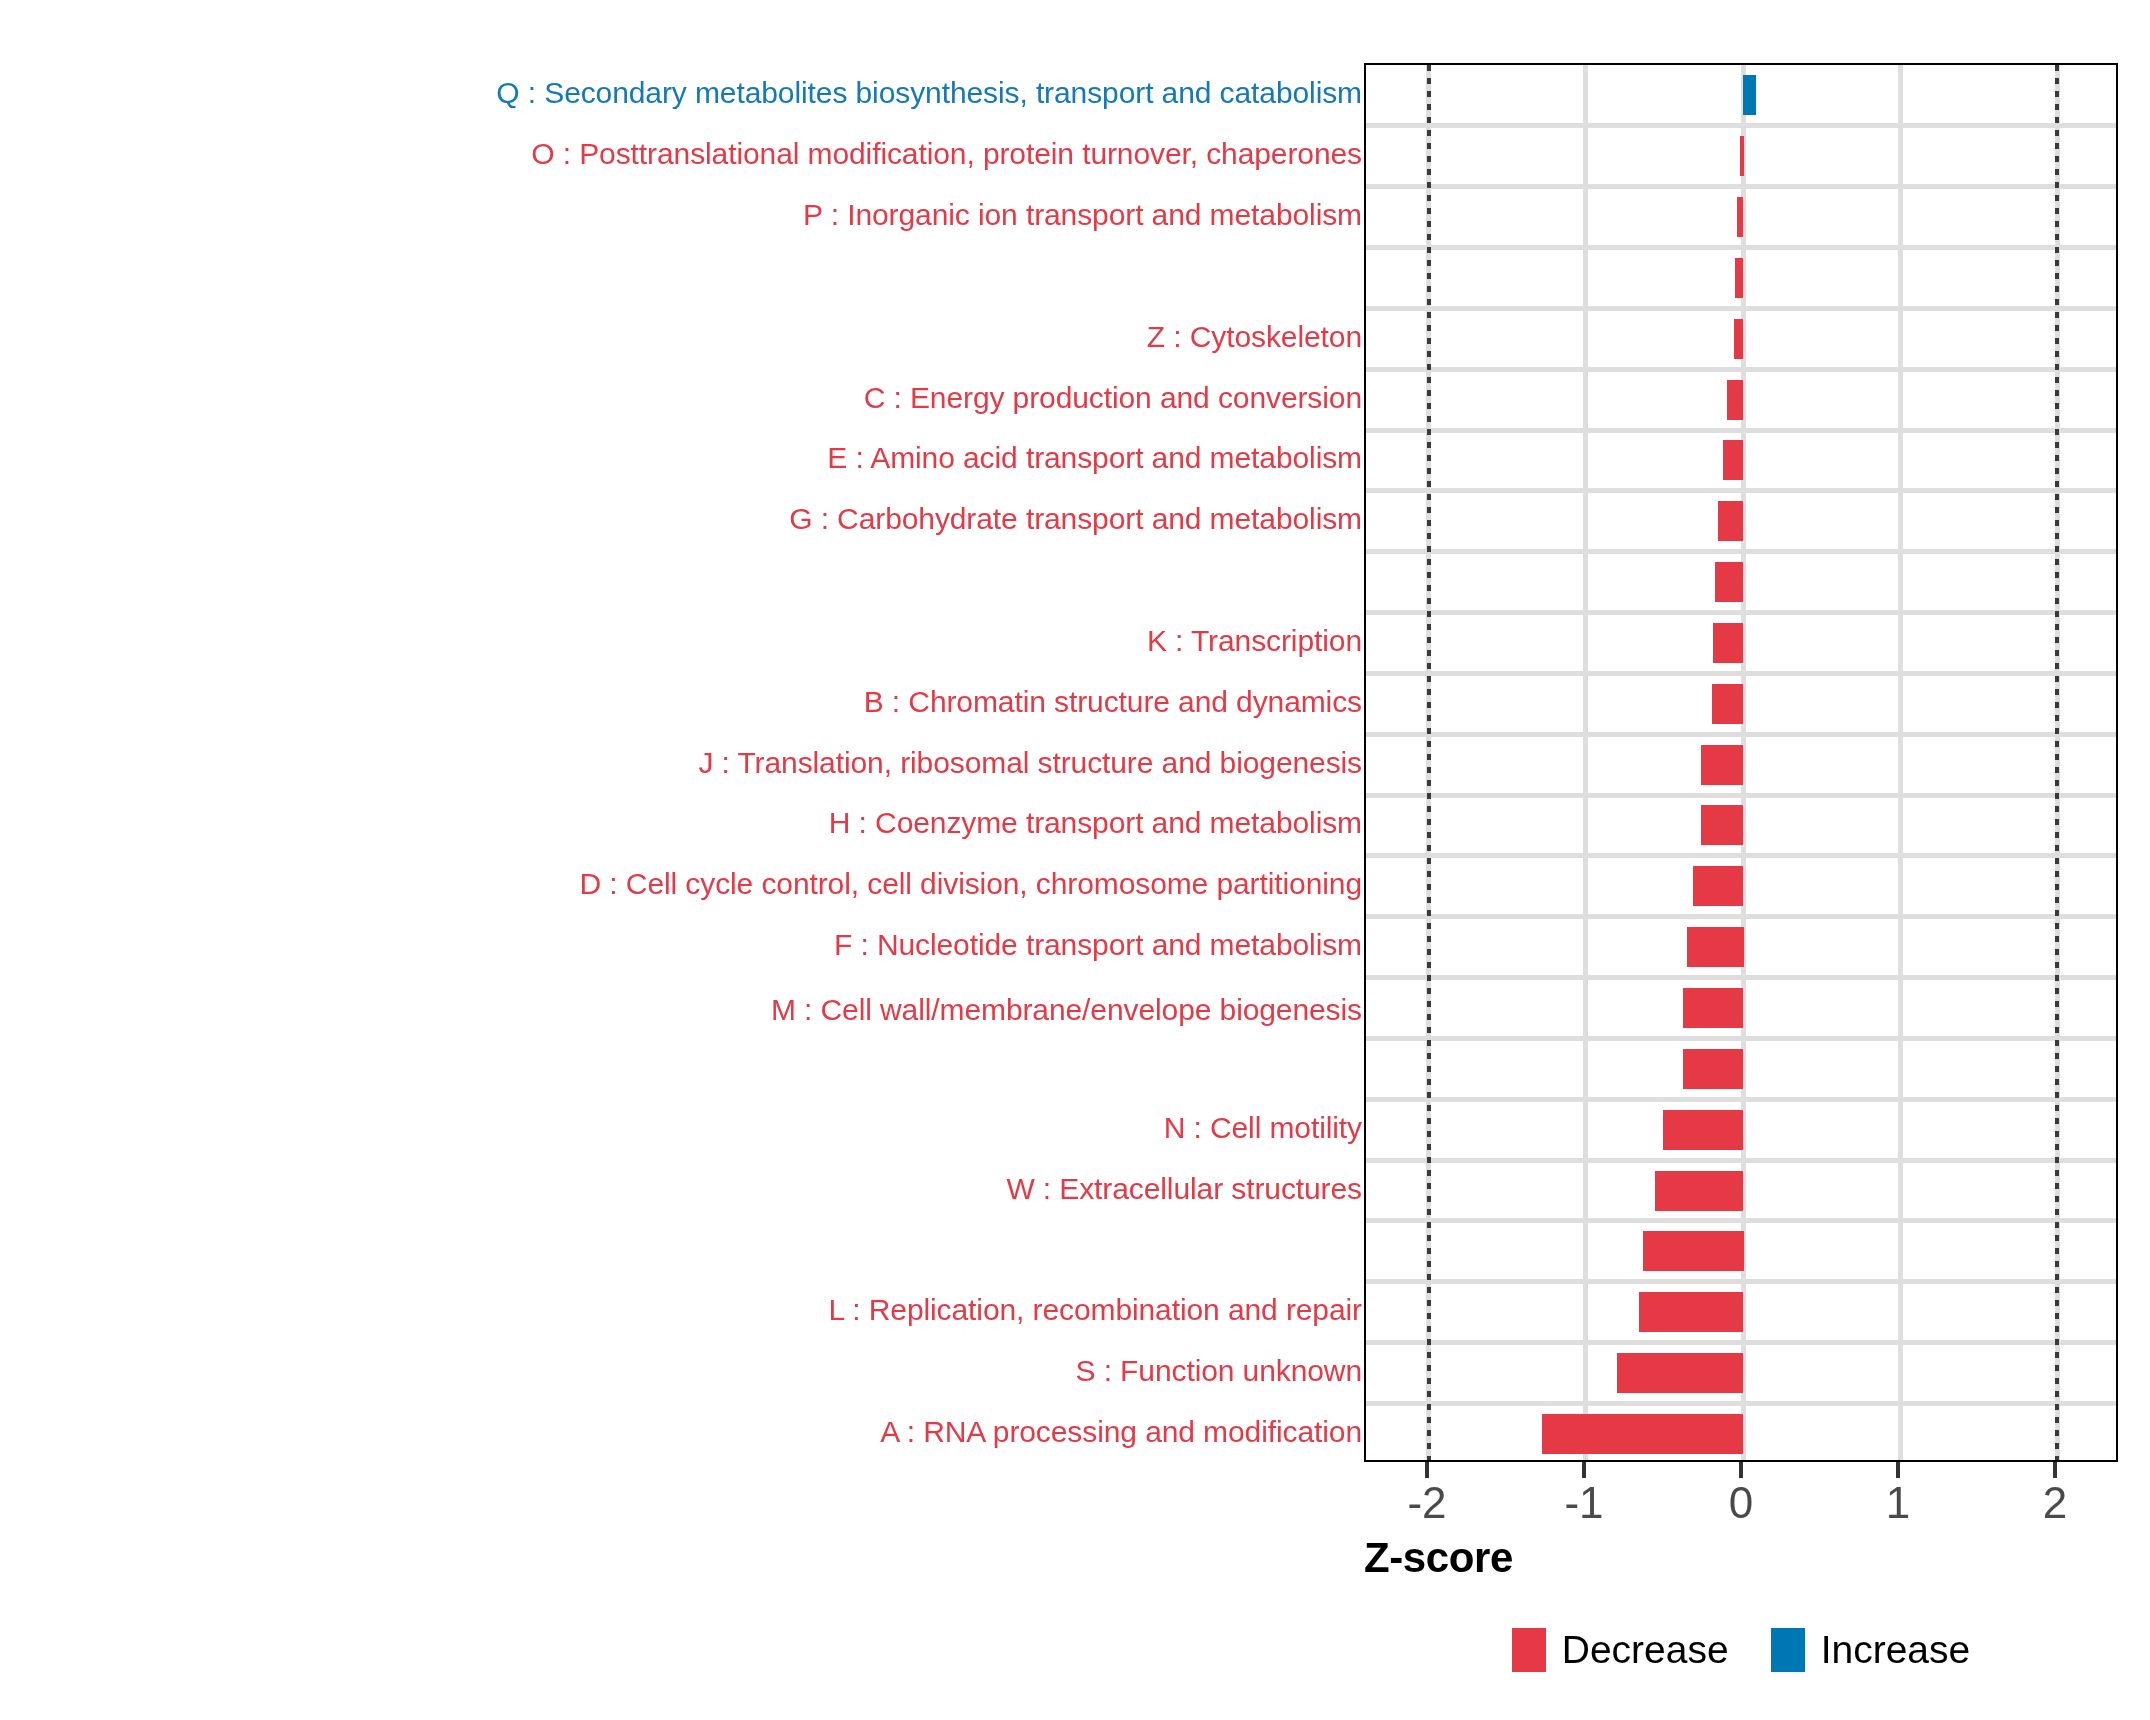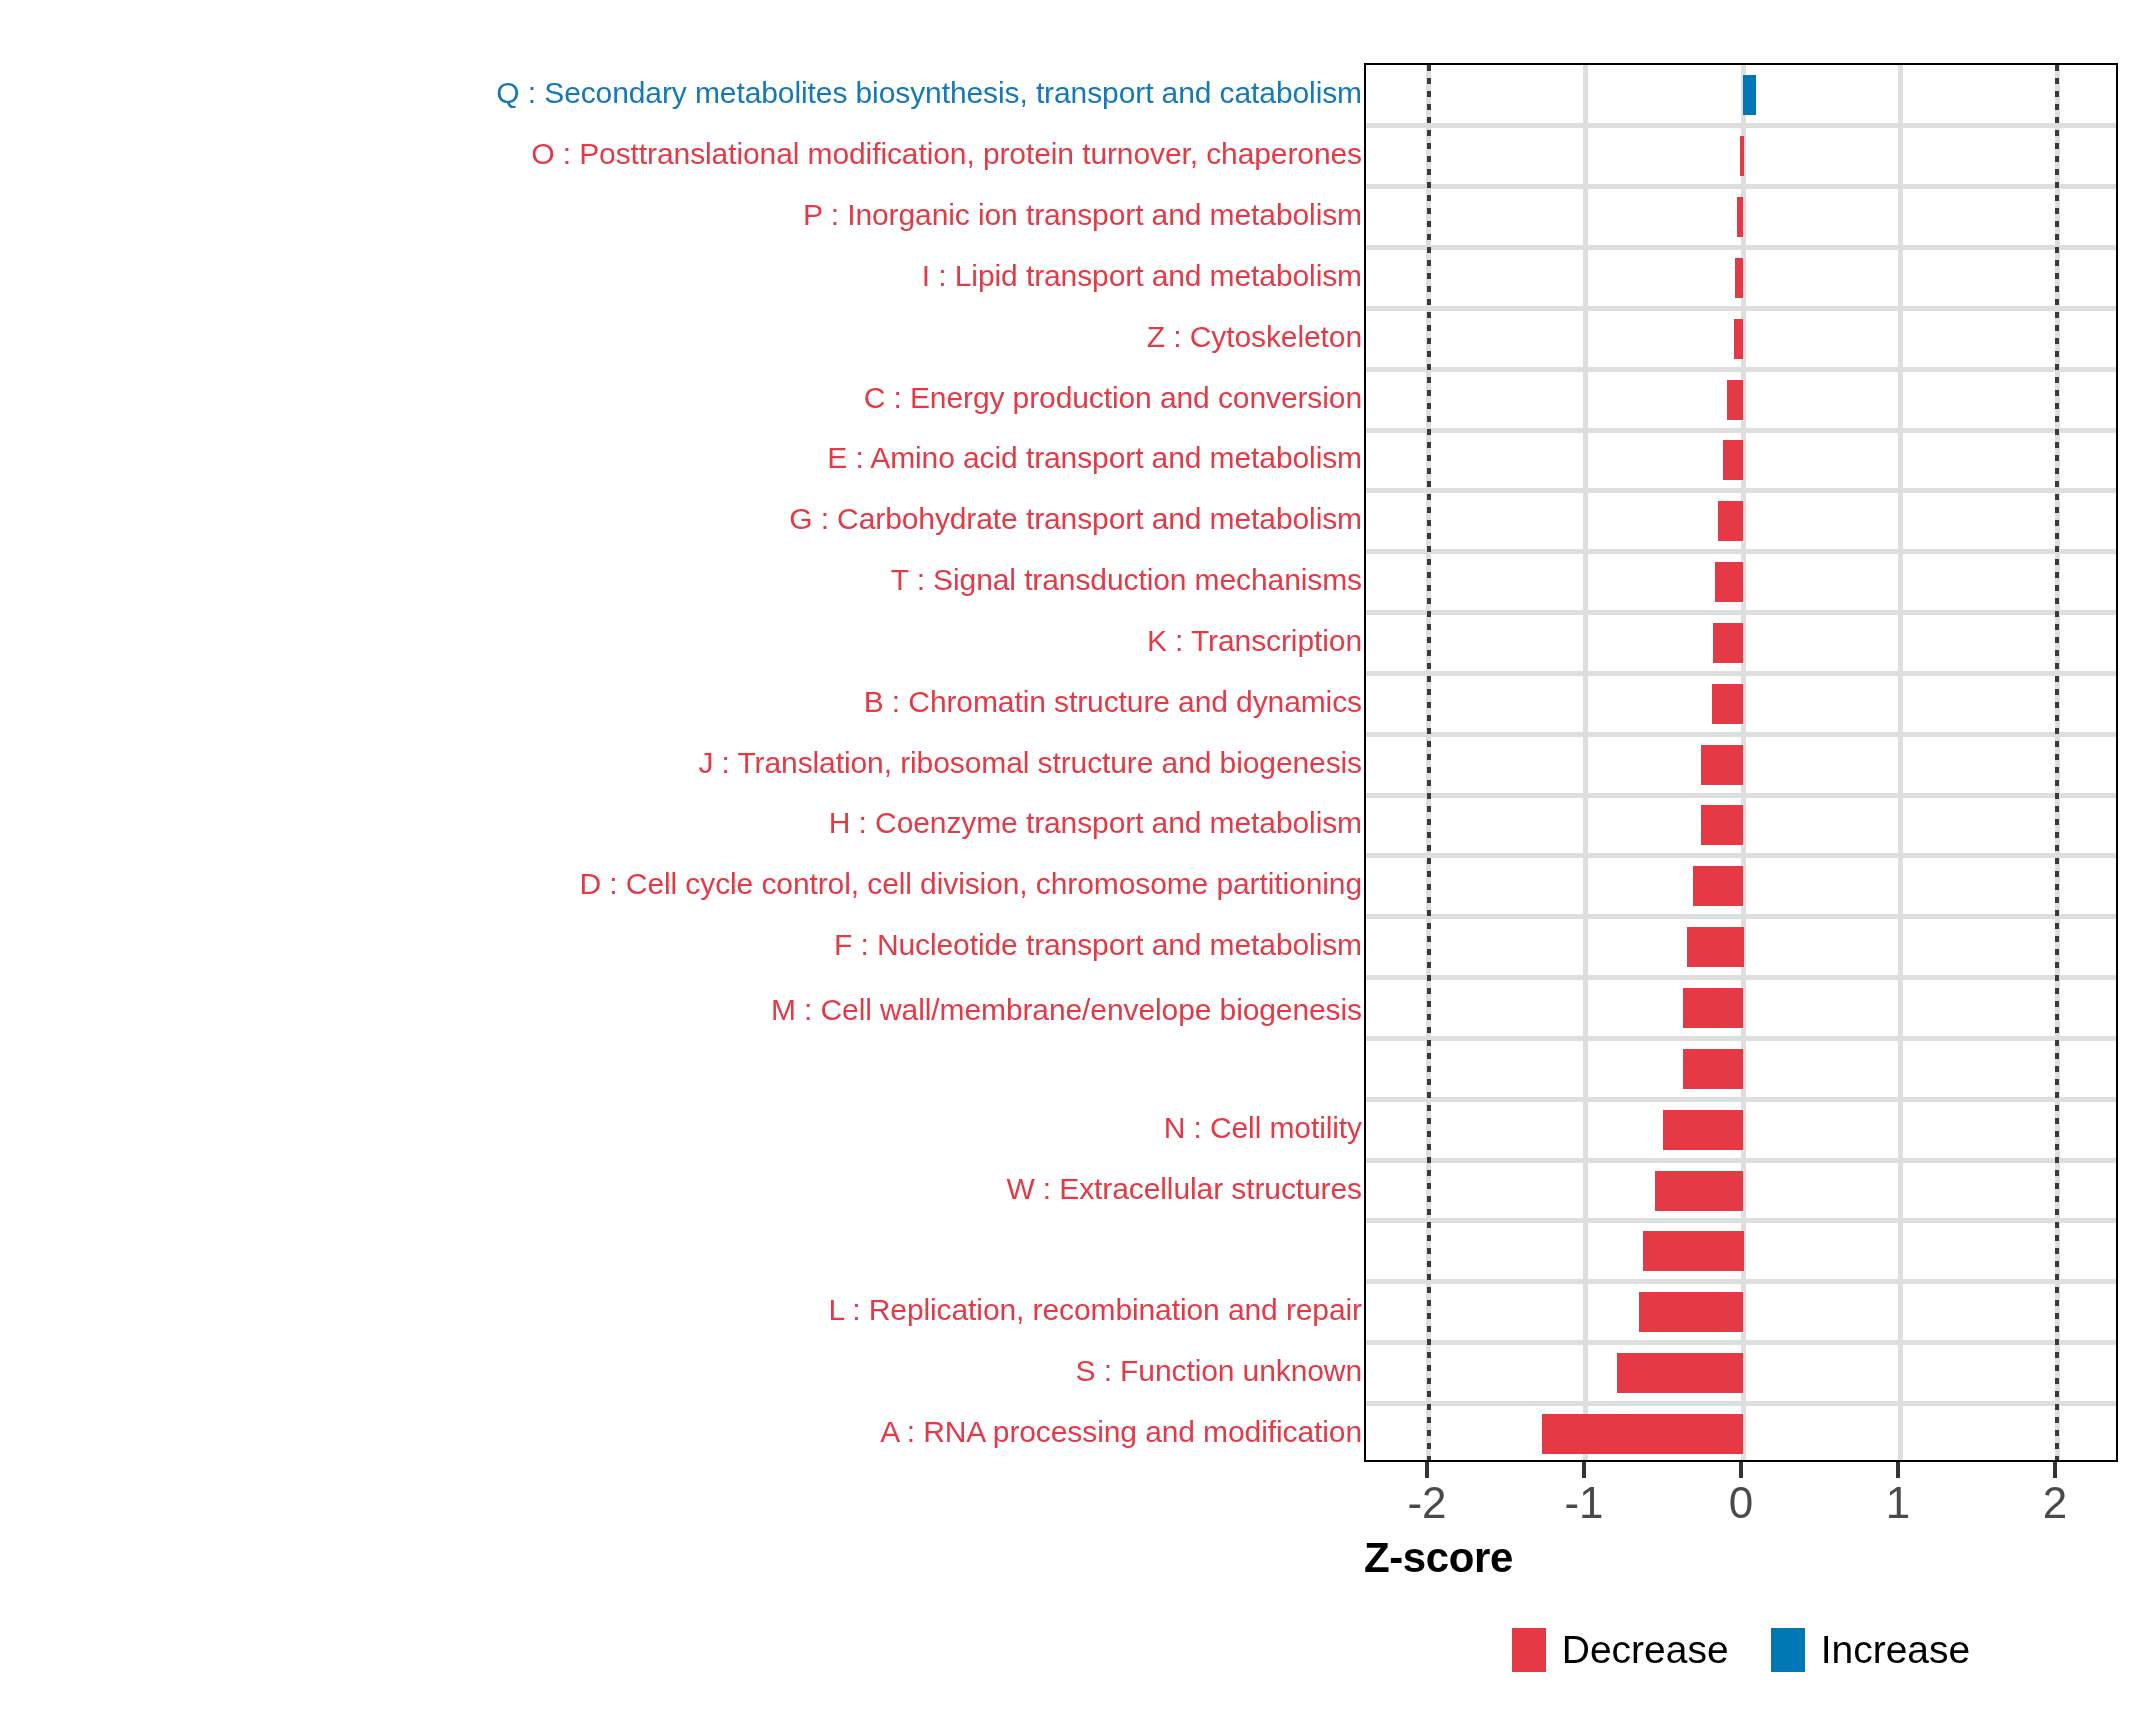--- a/index.html
+++ b/index.html
@@ -135,26 +135,24 @@
 </style>
 </head>
 <body>
 
 <div id="root">
 
   <div id="labels">
       <div class="label-row inc" style="top: 15.4px;">Q : Secondary metabolites biosynthesis, transport and catabolism</div>
       <div class="label-row dec" style="top: 76px;">O : Posttranslational modification, protein turnover, chaperones</div>
       <div class="label-row dec" style="top: 137px;">P : Inorganic ion transport and metabolism</div>
-      <div class="label-row dec" style="top: 198px;">I : Lipid transport and metabolism</div>
       <div class="label-row dec" style="top: 259px;">Z : Cytoskeleton</div>
       <div class="label-row dec" style="top: 320px;">C : Energy production and conversion</div>
       <div class="label-row dec" style="top: 380px;">E : Amino acid transport and metabolism</div>
       <div class="label-row dec" style="top: 441px;">G : Carbohydrate transport and metabolism</div>
-      <div class="label-row dec" style="top: 502px;">T : Signal transduction mechanisms</div>
       <div class="label-row dec" style="top: 563px;">K : Transcription</div>
       <div class="label-row dec" style="top: 624px;">B : Chromatin structure and dynamics</div>
       <div class="label-row dec" style="top: 685px;">J : Translation, ribosomal structure and biogenesis</div>
       <div class="label-row dec" style="top: 745px;">H : Coenzyme transport and metabolism</div>
       <div class="label-row dec" style="top: 806px;">D : Cell cycle control, cell division, chromosome partitioning</div>
       <div class="label-row dec" style="top: 867px;">F : Nucleotide transport and metabolism</div>
       <div class="label-row dec" style="top: 932px;">M : Cell wall/membrane/envelope biogenesis</div>
       <div class="label-row dec" style="top: 1050px;">N : Cell motility</div>
       <div class="label-row dec" style="top: 1111px;">W : Extracellular structures</div>
       <div class="label-row dec" style="top: 1232px;">L : Replication, recombination and repair</div>

